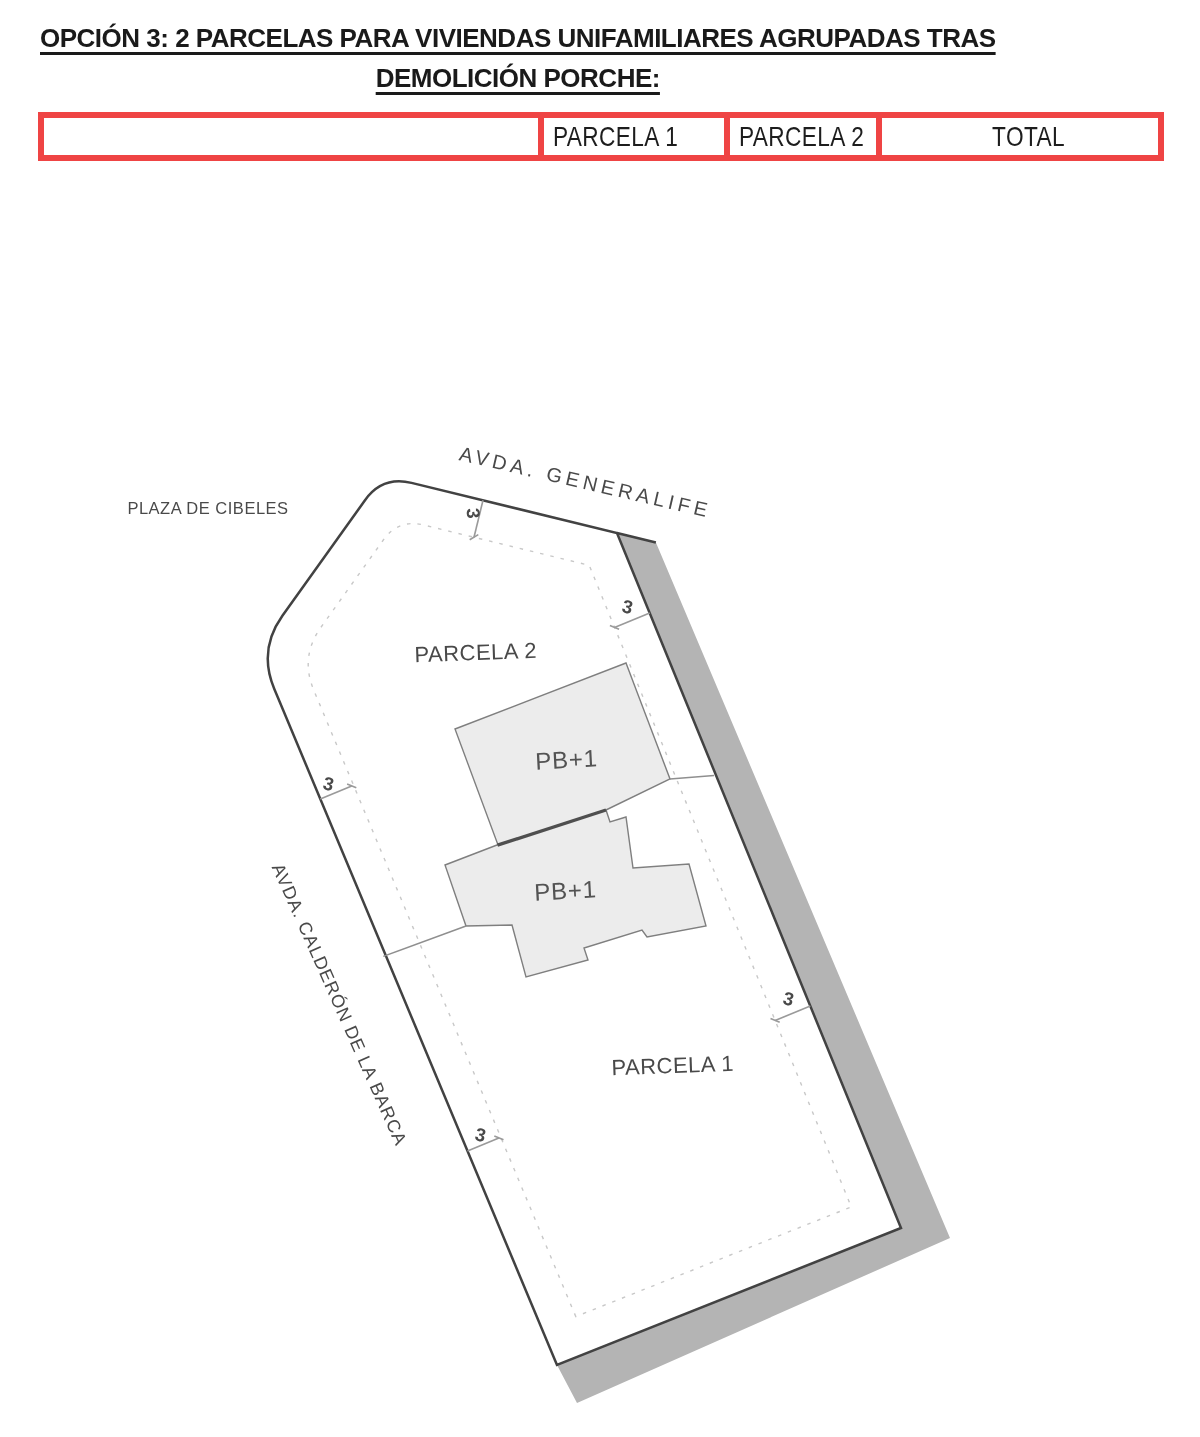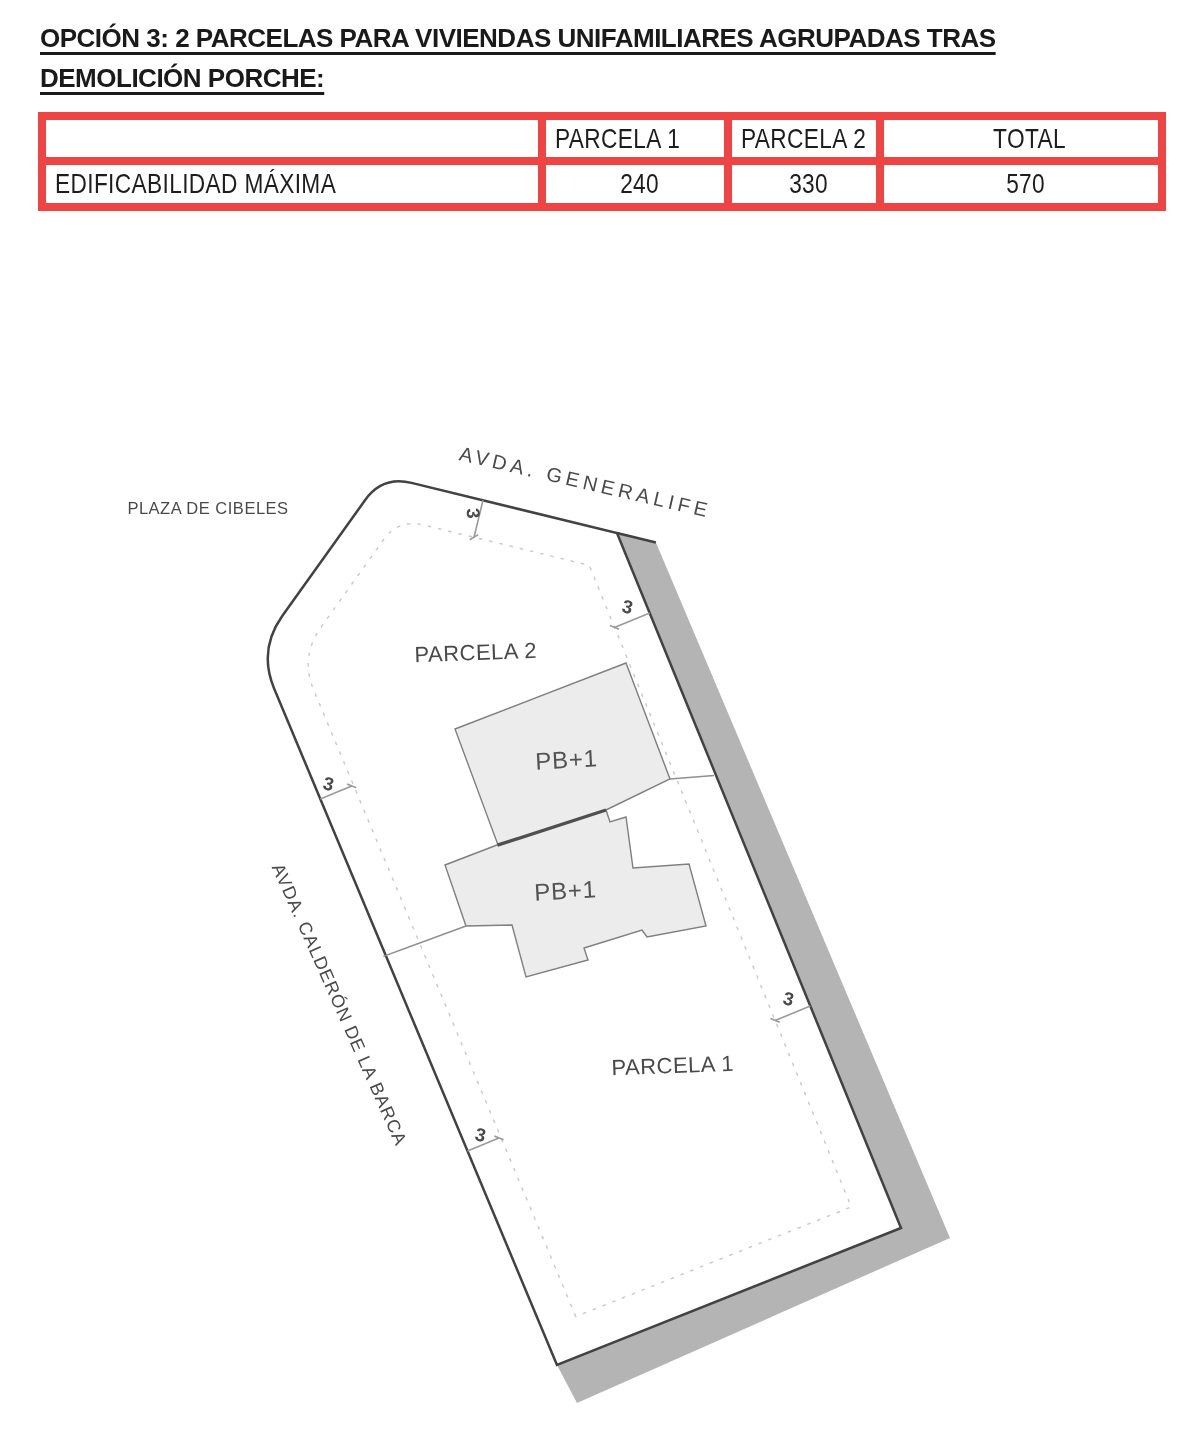--- a/index.html
+++ b/index.html
@@ -1,43 +1,37 @@
 <!DOCTYPE html>
 <html><head><meta charset="utf-8"><style>
 html,body{margin:0;padding:0;background:#ffffff;}
 body{width:1200px;height:1437px;position:relative;font-family:"Liberation Sans",sans-serif;overflow:hidden;}
 .title{filter:blur(0.45px);position:absolute;left:40px;top:18px;font-weight:bold;font-size:26px;line-height:40px;color:#1a1a1a;letter-spacing:-0.5px;
- text-decoration:underline;text-underline-offset:5px;text-decoration-thickness:2.8px;white-space:nowrap;}
+ text-decoration:underline;text-underline-offset:5px;text-decoration-thickness:2.8px;white-space:nowrap;text-align:center;}
 table{position:absolute;left:38px;top:112px;border-collapse:collapse;table-layout:fixed;width:1120px;filter:blur(0.45px);}
-td{border:8px solid #ef4444;height:37.3px;padding:0 9px;font-size:28px;color:#1d1d1d;overflow:hidden;letter-spacing:0.45px;}
+td{border:6px solid #ef4444;height:37.3px;padding:0 9px;font-size:28px;color:#1d1d1d;overflow:hidden;letter-spacing:0.45px;}
 td.l{text-align:left} td.r{text-align:center}
 .cl{display:inline-block;transform:scaleX(0.81);transform-origin:0 50%;white-space:nowrap;}
 .cr{display:inline-block;transform:scaleX(0.81);transform-origin:100% 50%;white-space:nowrap;}
 col.c1{width:500px} col.c2{width:186px} col.c3{width:152px} col.c4{width:282px}
 </style></head><body>
 <div class="title">OPCIÓN 3: 2 PARCELAS PARA VIVIENDAS UNIFAMILIARES AGRUPADAS TRAS<br>DEMOLICIÓN PORCHE:</div>
 <table>
     <colgroup>
       <col class="c1">
       <col class="c2">
       <col class="c3">
       <col class="c4">
     </colgroup>
 <tbody>
       <tr>
         <td class="l"></td>
         <td class="l"><span class="cl">PARCELA 1</span></td>
         <td class="l"><span class="cl">PARCELA 2</span></td>
         <td class="r"><span class="cr">TOTAL</span></td>
-      </tr>
-<tr>
-        <td class="l"><span class="cl">EDIFICABILIDAD MÁXIMA</span></td>
-        <td class="r"><span class="cr">240</span></td>
-        <td class="r"><span class="cr">330</span></td>
-        <td class="r"><span class="cr">570</span></td>
       </tr>
 </tbody>
   </table>
 <svg width="1200" height="1437" viewBox="0 0 1200 1437" style="position:absolute;left:0;top:0">
 <filter id="soft" x="-2%" y="-2%" width="104%" height="104%">
       <feGaussianBlur stdDeviation="0.7"></feGaussianBlur>
     </filter>
 <g filter="url(#soft)">
 <path d="M 617.0,533.0 L 655.9,542.5 L 950,1238 L 577,1403 L 557.0,1365.0 L 901.0,1228.0 Z" fill="#b4b4b4" stroke="none"></path>
 <path d="M 575.8,1316.6 L 313.7,690.0 Q 299.9,656.8 320.8,627.5 L 383.3,540.0 Q 398.4,518.8 423.6,525.0 L 589.2,565.3 L 851.3,1206.9 L 575.8,1316.6 Z" fill="none" stroke="#c8c8c8" stroke-width="1.4" stroke-dasharray="3.5 7"></path>

